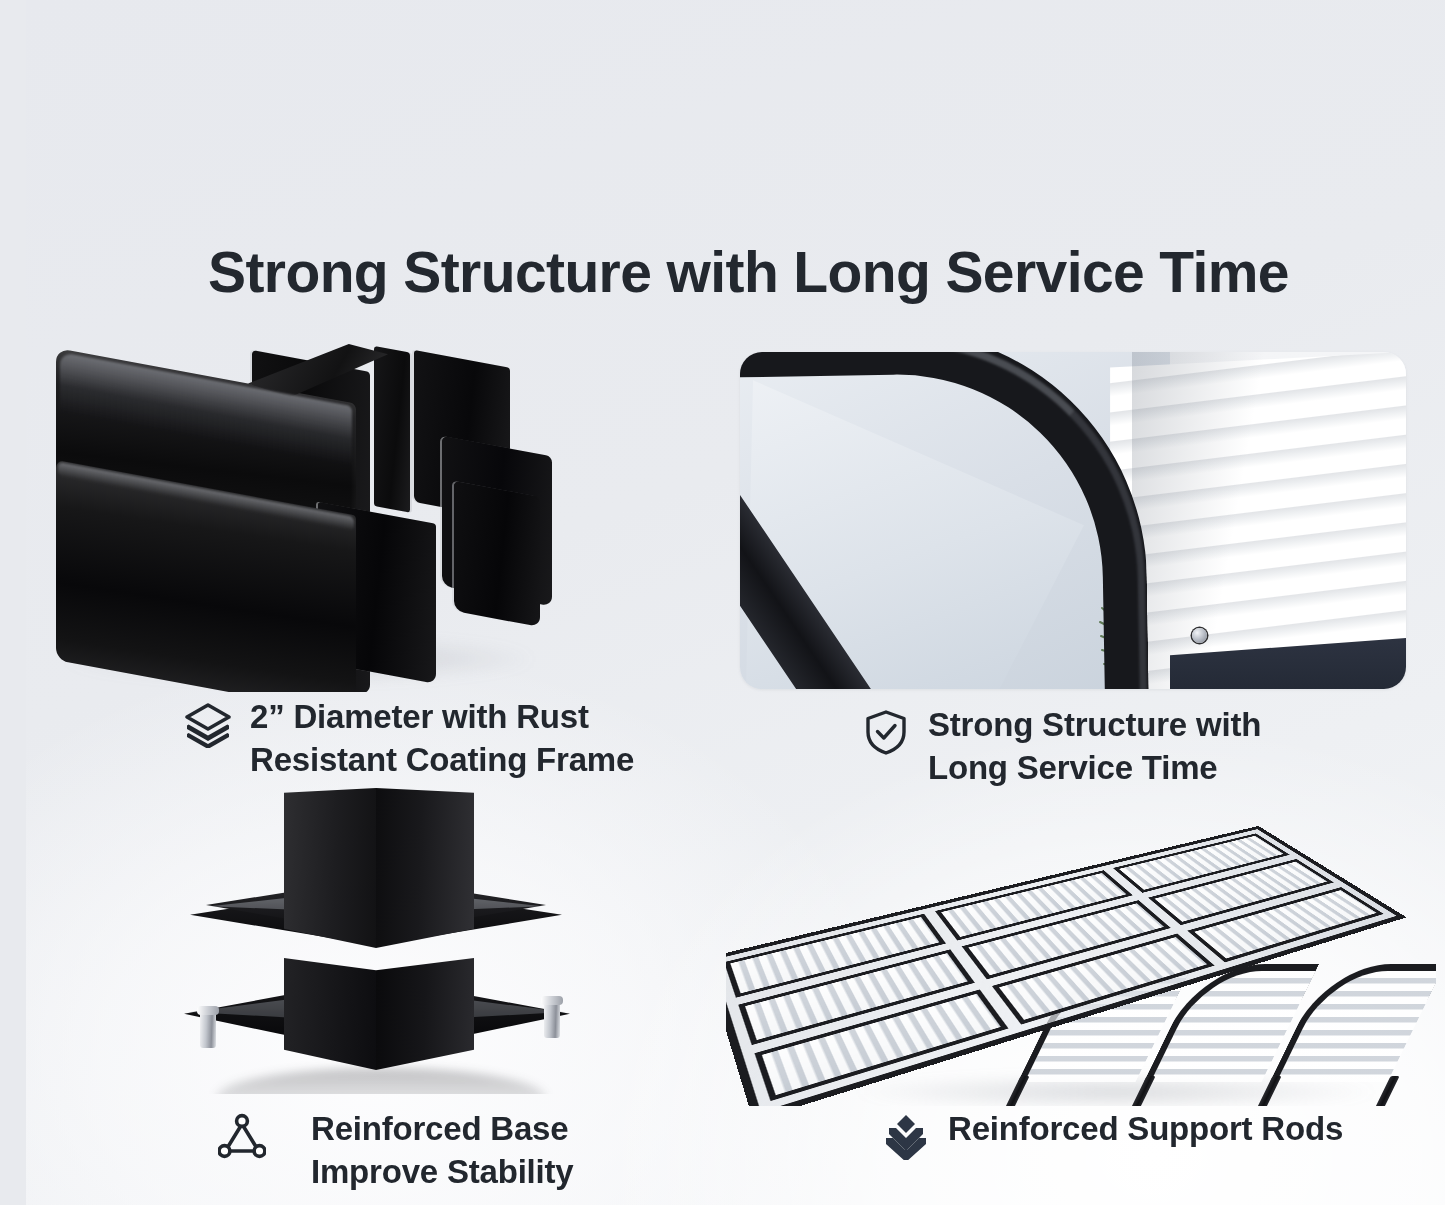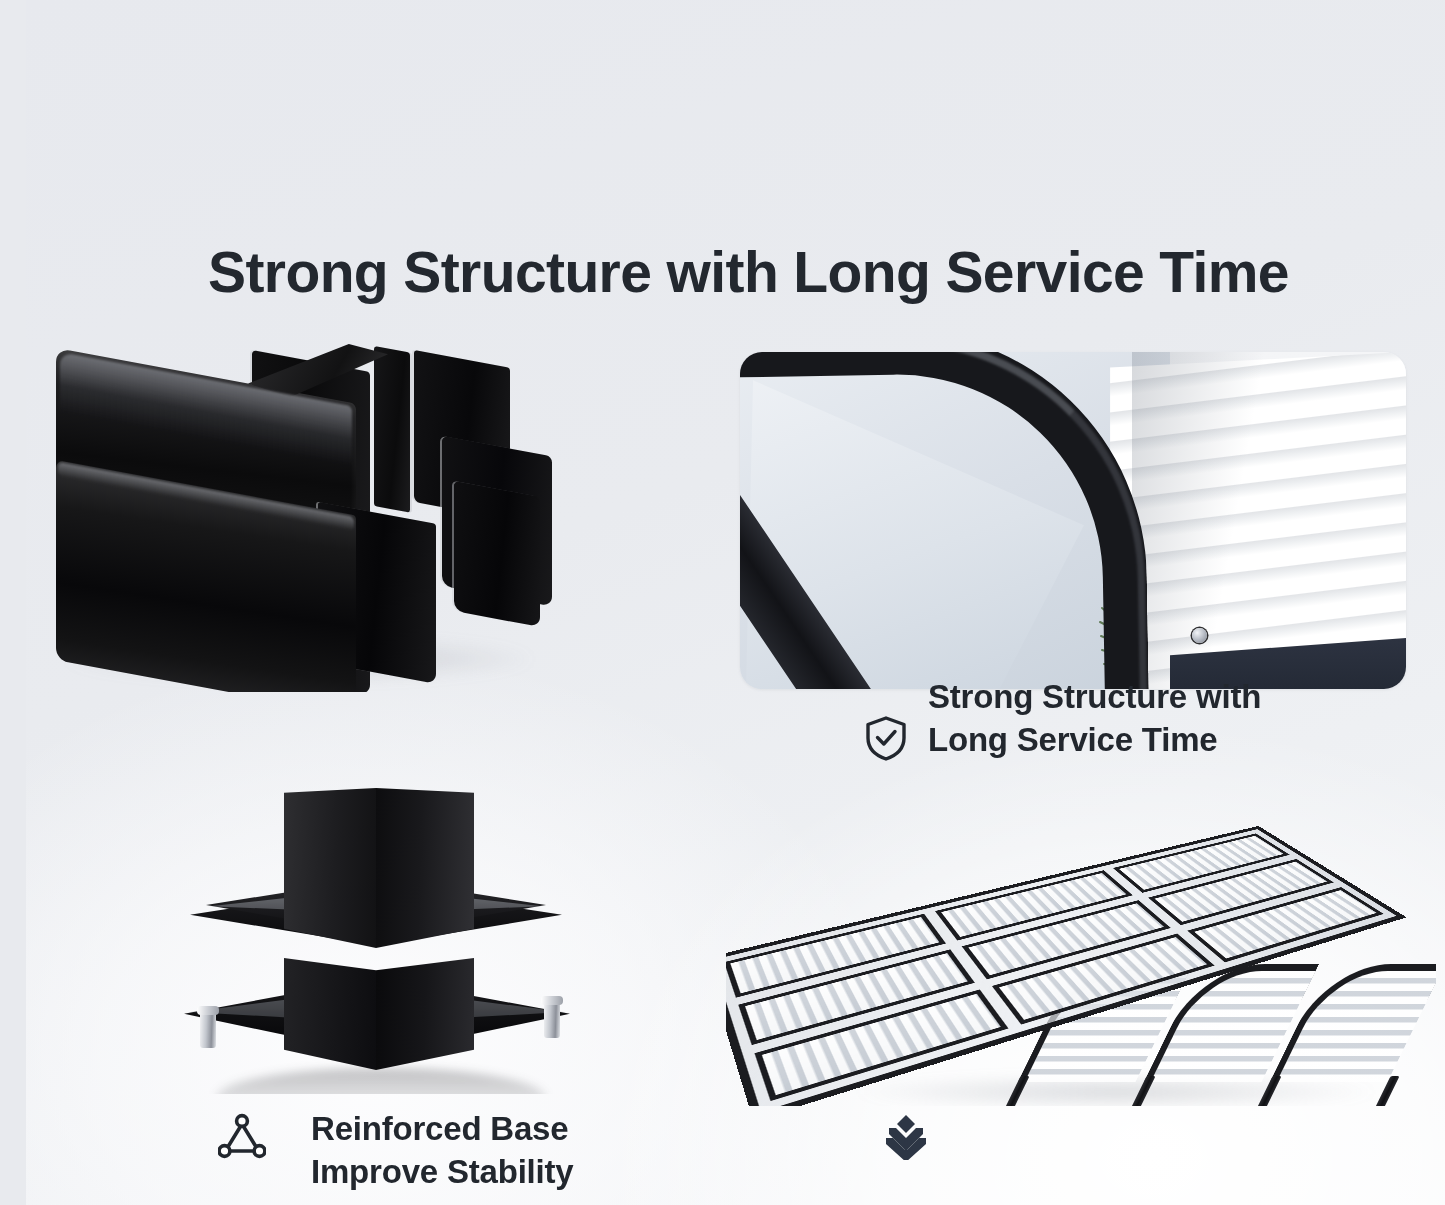--- a/index.html
+++ b/index.html
@@ -445,21 +445,21 @@
   .caption .cap-text {
     font-size: 33px;
     font-weight: 600;
     line-height: 1.30;
     color: #22272e;
     letter-spacing: -0.2px;
     white-space: pre-line;
   }
 
   #caption-tubes  { left: 158px; top: 696px; }
-  #caption-frame  { left: 836px; top: 676px; align-items: flex-end; }
+  #caption-frame  { left: 836px; top: 704px; }
   #caption-base   { left: 192px; top: 1108px; gap: 45px; }
   #caption-rods   { left: 856px; top: 1108px; }
 
   #caption-rods .cap-text,
   #caption-base .cap-text { font-size: 33px; }
 </style>
 </head>
 <body>
 
 <div id="page">
@@ -549,20 +549,33 @@
       <div class="cn-cell"></div>
       <div class="cn-cell"></div>
       <div class="cn-cell"></div>
       <div class="cn-cell"></div>
       <div class="cn-cell"></div>
       <div class="cn-cell"></div>
       <div class="cn-cell"></div>
     </div>
   </div>
 
+  <div class="caption" id="caption-tubes">
+    <svg class="cap-icon" viewBox="0 0 48 48">
+      <g fill="none" stroke="#22272e" stroke-width="3.6" stroke-linejoin="round">
+        <path d="M24 5 L45 17 L24 29 L3 17 Z"></path>
+      </g>
+      <g fill="#22272e">
+        <path d="M4.6 24.5 L3 25.5 L3 29 L24 41 L45 29 L45 25.5 L43.4 24.5 L24 35.6 Z"></path>
+        <path d="M4.6 33.0 L3 34.0 L3 37 L24 49 L45 37 L45 34.0 L43.4 33.0 L24 44.1 Z"></path>
+      </g>
+    </svg>
+    <div class="cap-text">2” Diameter with Rust
+Resistant Coating Frame</div>
+  </div>
 
   <div class="caption" id="caption-frame">
     <svg class="cap-icon" viewBox="0 0 48 48">
       <path d="M24 4 L42 10.5 V24 C42 34.5 34.2 41.5 24 45 C13.8 41.5 6 34.5 6 24 V10.5 Z" fill="none" stroke="#22272e" stroke-width="3.4" stroke-linejoin="round"></path>
       <path d="M15.5 23.5 L21.8 30 L33 17.5" fill="none" stroke="#22272e" stroke-width="3.4" stroke-linecap="round" stroke-linejoin="round"></path>
     </svg>
     <div class="cap-text">Strong Structure with
 Long Service Time</div>
   </div>
 
@@ -585,15 +598,16 @@
 
   <div class="caption" id="caption-rods">
     <svg class="cap-icon" viewBox="0 0 48 48">
       <g fill="#2d3645">
         <path d="M24 3 L33 12 L24 21 L15 12 Z"></path>
         <path d="M7 16 L14 16 L24 26 L34 16 L41 16 L41 22 L24 39 L7 22 Z"></path>
         <path d="M4 26 L11 26 L24 39 L37 26 L44 26 L44 32 L24 50 L4 32 Z"></path>
       </g>
       <rect x="22.8" y="26" width="2.4" height="14" fill="#2d3645"></rect>
     </svg>
+    <div class="cap-text">Reinforced Support Rods</div>
   </div>
 
 </div>
 
 </body></html>

